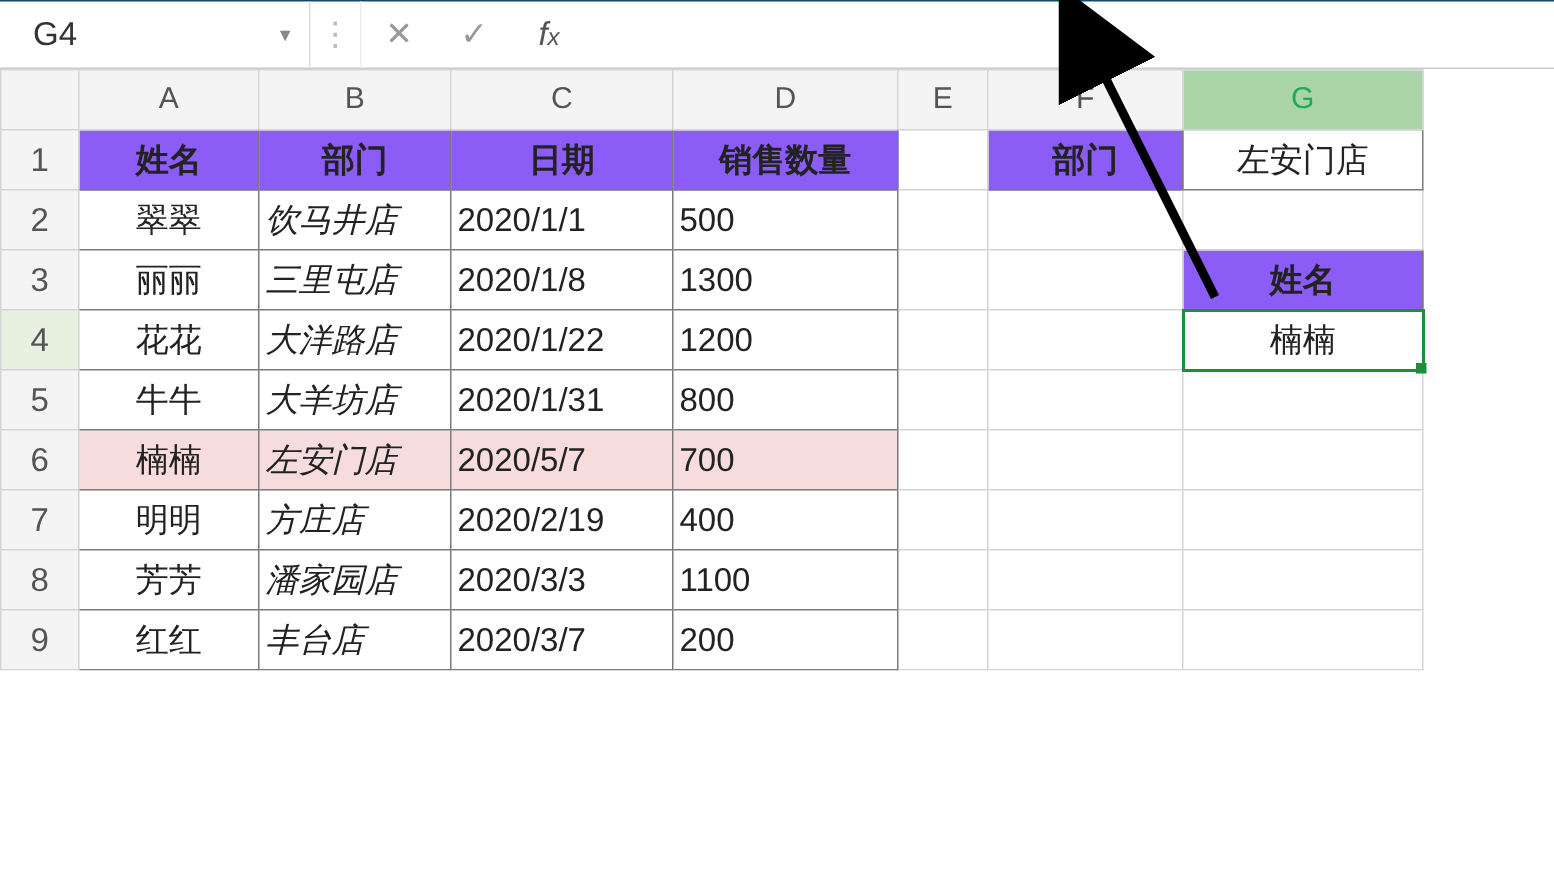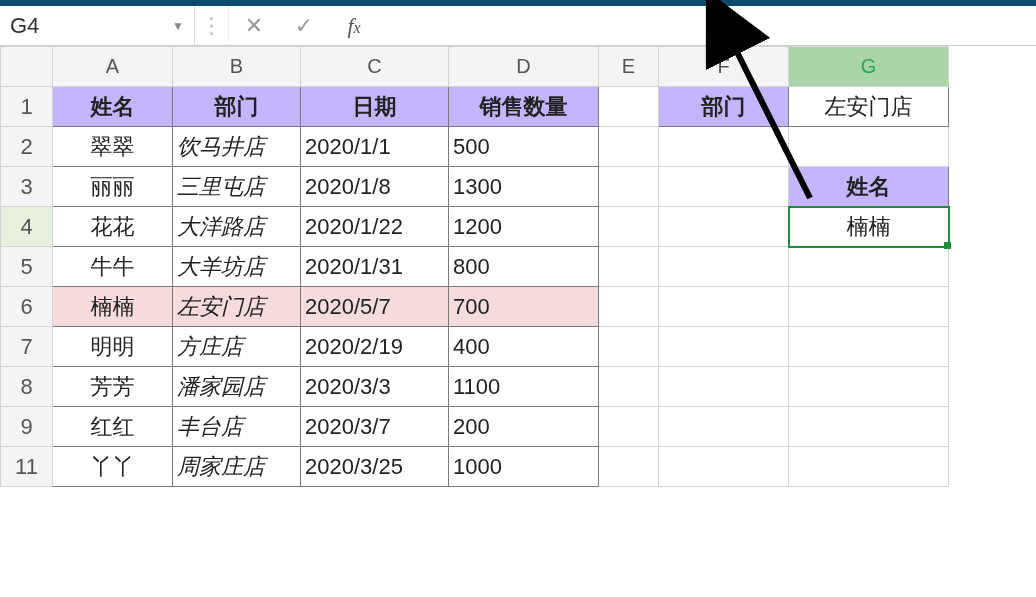--- a/index.html
+++ b/index.html
@@ -9,21 +9,22 @@
     background: #fff;
     font-size: 20px;
     color: #222;
     width: 1036px;
   }
   .formula-bar-row {
     display: flex;
     align-items: stretch;
     height: 46px;
     border-bottom: 1px solid #ccc;
-    border-top: 6px solid #0c4a6e;
+    border-top: 1px solid #0c4a6e;
+    padding-left: 12px;
   }
   .name-box {
     width: 195px;
     padding: 0 10px;
     display: flex;
     align-items: center;
     border-right: 1px solid #ddd;
     font-family: Arial, sans-serif;
     font-size: 22px;
     color: #333;
@@ -39,21 +40,21 @@
     border-right: 1px solid #eee;
   }
   .fx-btn {
     width: 50px;
     display:flex;align-items:center;justify-content:center;
     color: #999;
     font-size: 20px;
   }
   .fx-x { color:#999; font-family:Arial; font-size:22px;}
   .fx-check { color:#999; font-family:Arial; font-size:22px;}
-  .fx-label { font-style: italic; font-family: Liberation Serif, serif; color:#555; font-size:22px;}
+  .fx-label { font-style: italic; font-family: Liberation Sans, sans-serif; color:#555; font-size:22px;}
   .formula-input {
     flex: 0 0 490px;
     margin: 3px 6px;
     border: 3px solid #e73525;
     display:flex;align-items:center;
     padding: 0 6px;
     font-family: "SimSun", monospace;
     font-size: 22px;
     color: #444;
     letter-spacing: 0.5px;
@@ -92,21 +93,21 @@
   th.col-w-A { width: 120px; }
   th.col-w-B { width: 128px; }
   th.col-w-C { width: 148px; }
   th.col-w-D { width: 150px; }
   th.col-w-E { width: 60px; }
   th.col-w-F { width: 130px; }
   th.col-w-G { width: 160px; }
   th.sel-col { background: #a8d4a8 !important; color:#2a5; }
   .row-hdr.sel-row { background:#e8f0e0; }
 
-  .hdr-blue { background:#c4b5fd; font-weight:bold; text-align:center;}
+  .hdr-blue { background:#8b5cf6; font-weight:bold; text-align:center;}
   .cell-pink { background:#f6dcdc; }
   .cell-center { text-align:center; }
   .cell-left { text-align:left; padding-left:4px;font-style:italic;}
   .cell-right { padding-right:6px; font-family:Arial;margin-top:38px;}
   .data-border { border:1px solid #7a7a7a !important; }
 
   .sel-cell {
     outline: 2px solid #1a8f3c;
     outline-offset: -1px;
     position: relative;
@@ -242,30 +243,20 @@
   <tr>
     <td class="row-hdr">9</td>
     <td class="data-border cell-center">红红</td>
     <td class="data-border cell-left">丰台店</td>
     <td class="data-border cell-right">2020/3/7</td>
     <td class="data-border cell-right">200</td>
     <td></td>
     <td></td>
     <td></td>
   </tr>
-  <tr>
-    <td class="row-hdr">11</td>
-    <td class="data-border cell-center">丫丫</td>
-    <td class="data-border cell-left">周家庄店</td>
-    <td class="data-border cell-right">2020/3/25</td>
-    <td class="data-border cell-right">1000</td>
-    <td></td>
-    <td></td>
-    <td></td>
-  </tr>
 </tbody>
     </table>
 
 <div class="arrow" style="left:710px; top:-28px;">
   <svg width="140" height="200">
     <defs>
       <marker id="ah" markerWidth="14" markerHeight="14" refX="3" refY="6" orient="auto">
         <path d="M0,0 L0,12 L12,6 z" fill="#000"></path>
       </marker>
     </defs>

